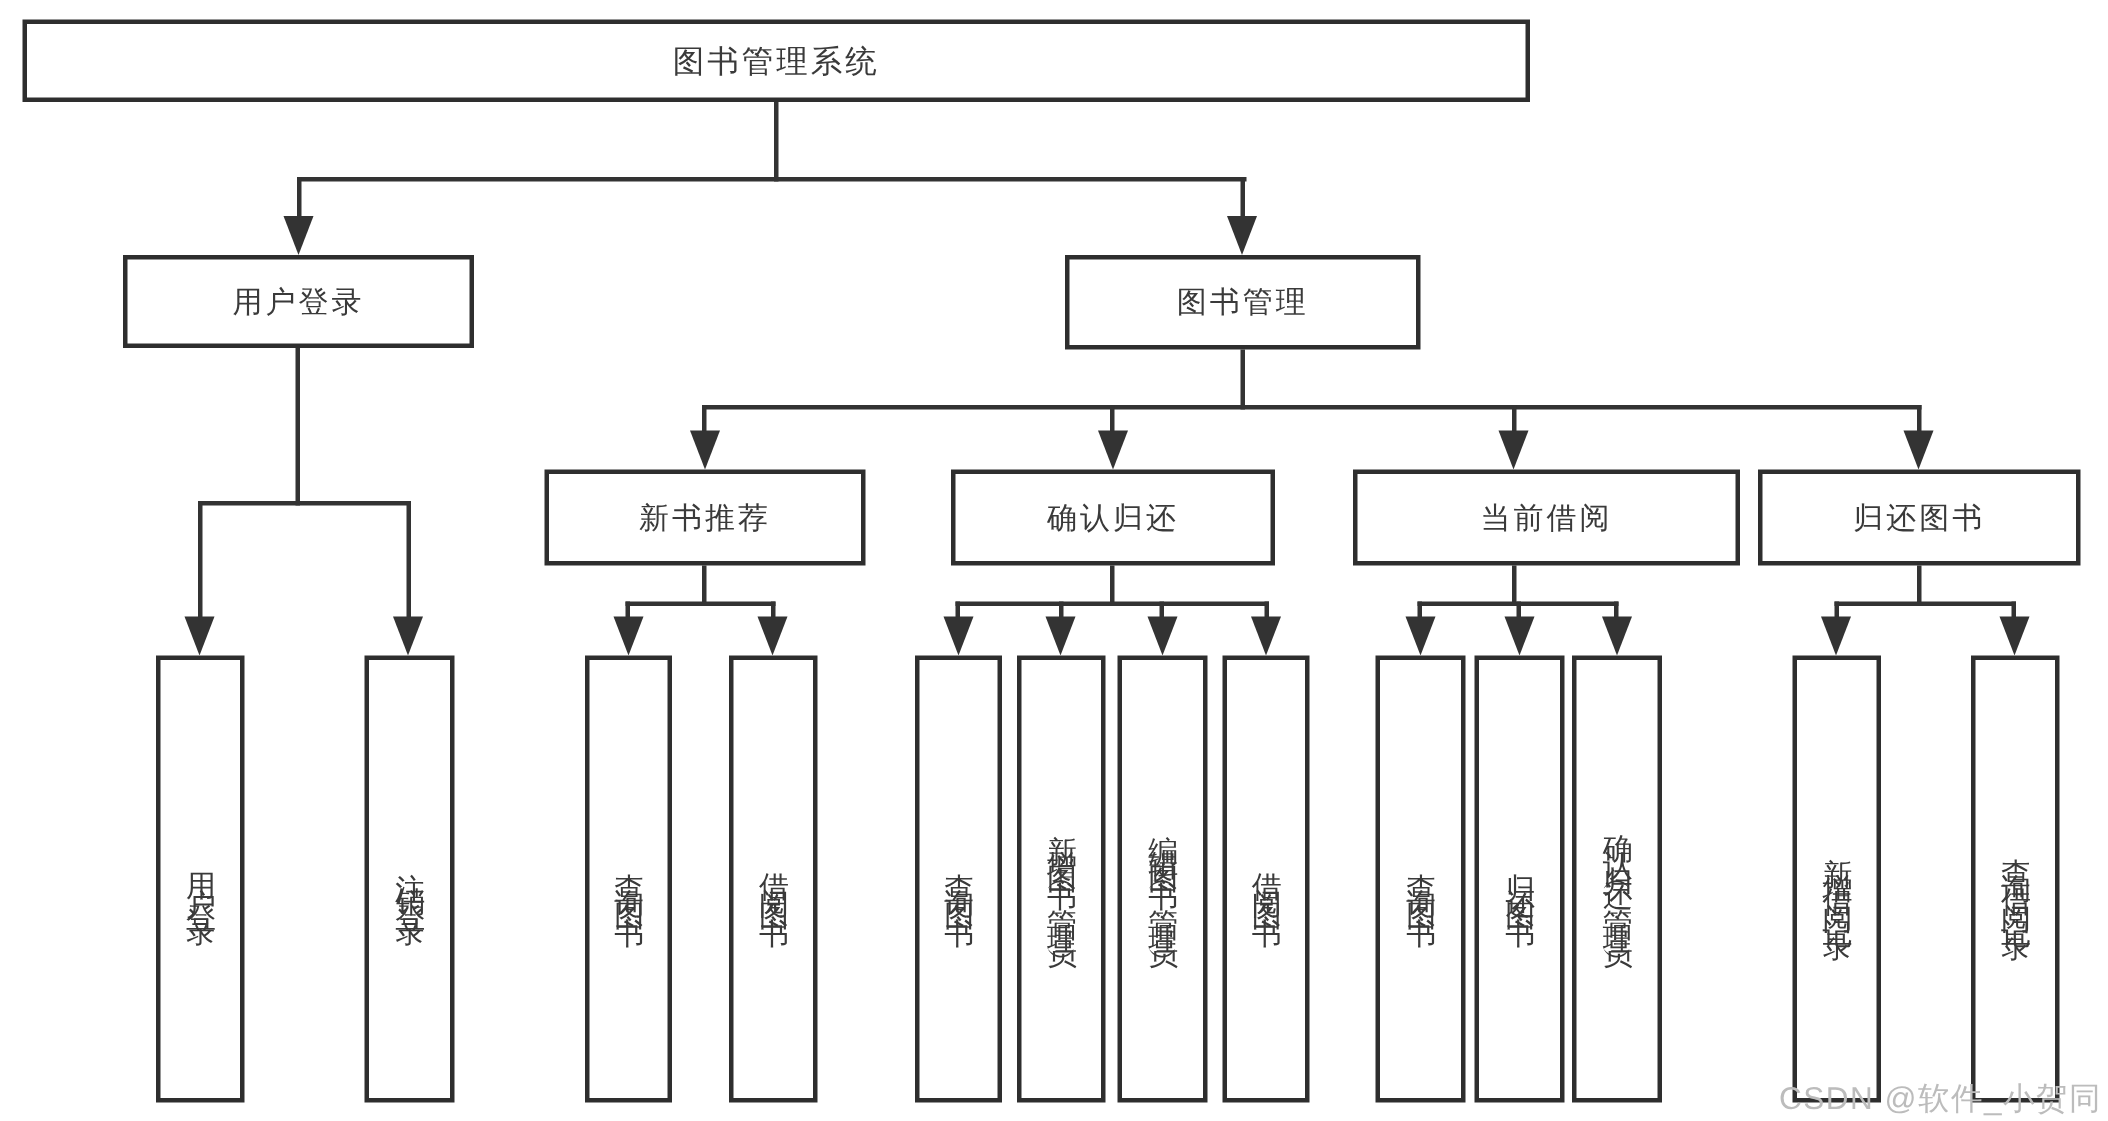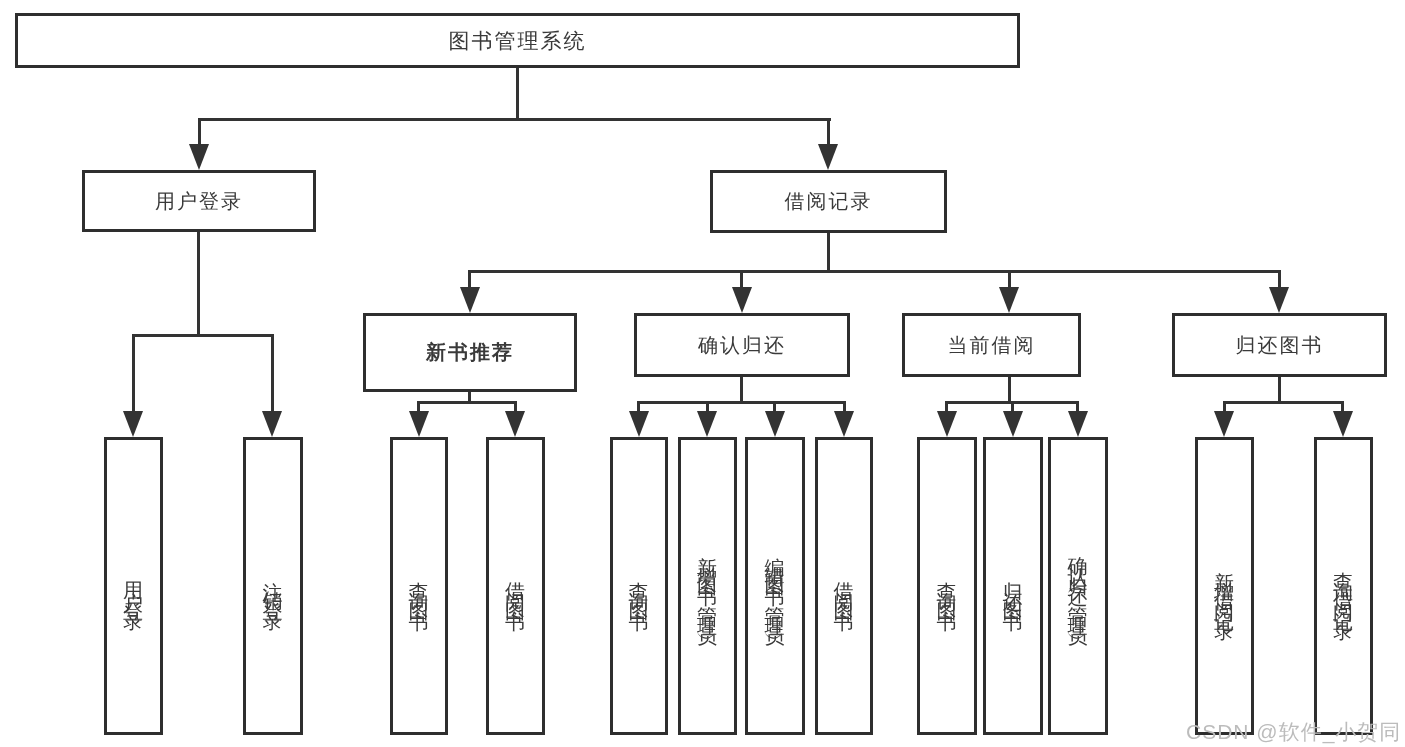--- a/index.html
+++ b/index.html
@@ -92,30 +92,30 @@
   <div class="ah" style="left:1333px; top:411px;"></div>
 
   <div class="hbox root" style="left:15px; top:13px; width:1005px; height:55px;">
     <span>图书管理系统</span>
   </div>
 
   <div class="hbox" style="left:82px; top:170px; width:234px; height:62px;">
     <span>用户登录</span>
   </div>
   <div class="hbox" style="left:710px; top:170px; width:237px; height:63px;">
-    <span>借阅记录</span>
+    <span>图书管理</span>
   </div>
 
-  <div class="hbox" style="left:363px; top:313px; width:214px; height:79px;font-weight:bold;">
+  <div class="hbox" style="left:363px; top:313px; width:214px; height:64px;">
     <span>新书推荐</span>
   </div>
   <div class="hbox" style="left:634px; top:313px; width:216px; height:64px;">
     <span>确认归还</span>
   </div>
-  <div class="hbox" style="left:902px; top:313px; width:179px; height:64px;">
+  <div class="hbox" style="left:902px; top:313px; width:258px; height:64px;">
     <span>当前借阅</span>
   </div>
   <div class="hbox" style="left:1172px; top:313px; width:215px; height:64px;">
     <span>归还图书</span>
   </div>
 
   <div class="vbox" style="left:104px; width:59px;">
     <span class="vtext">用户登录</span>
   </div>
   <div class="vbox" style="left:243px; width:60px;">

